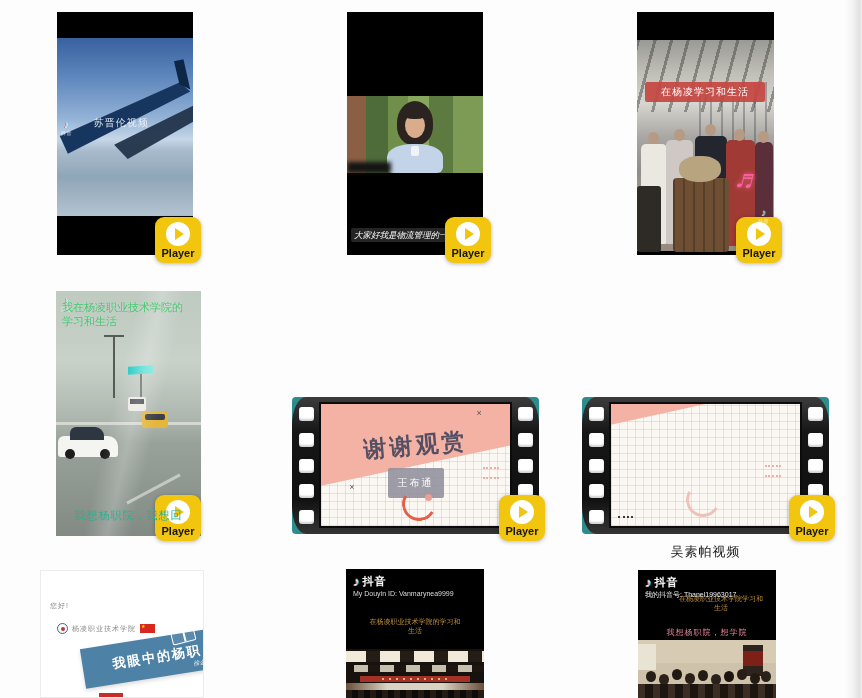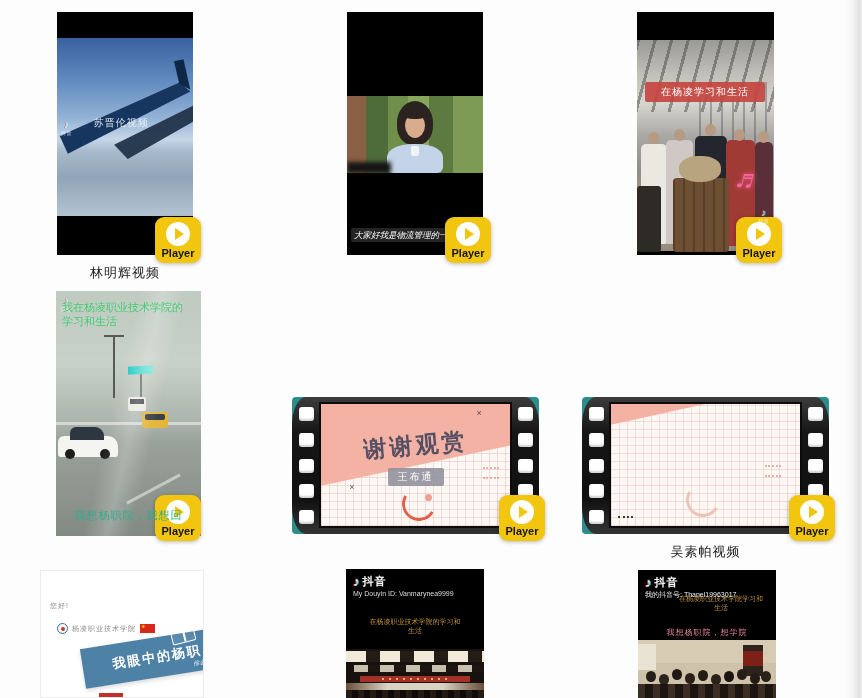--- a/index.html
+++ b/index.html
@@ -111,21 +111,21 @@
   .film-holes.left{left:1px}.film-holes.right{right:1px}
   .film-holes i{width:15px;height:14px;background:#fff;border-radius:3px;box-shadow:inset 0 -2px 2px rgba(0,0,0,.18);}
   .film-screen{position:absolute;left:27px;right:27px;top:5px;bottom:6px;background:#0b0b0b;}
   .screen-content{position:absolute;inset:2px;background:#fbf7f3;overflow:hidden;
     background-image:repeating-linear-gradient(0deg,rgba(214,160,160,.30) 0 1px,transparent 1px 8px),
                      repeating-linear-gradient(90deg,rgba(214,160,160,.30) 0 1px,transparent 1px 8px);}
   .t5-peach{position:absolute;inset:0;background:#f4b2a4;clip-path:polygon(0 0,100% 0,100% 34%,0 67%);}
   .t5-title{position:absolute;top:26px;left:0;right:0;text-align:center;font-size:23px;font-weight:700;
     color:#554f63;letter-spacing:3px;transform:rotate(-5deg);}
   .t5-tag{position:absolute;top:64px;left:50%;transform:translateX(-50%);background:rgba(145,143,155,.88);
-    color:#fff;font-size:10px;padding:2px 10px;border-radius:2px;letter-spacing:2px;}
+    color:#fff;font-size:10px;padding:8px 10px;border-radius:2px;letter-spacing:2px;}
   .smile{position:absolute;left:50%;bottom:5px;width:28px;height:28px;margin-left:-14px;border:3px solid transparent;
     border-bottom-color:#e2604a;border-left-color:#e2604a;border-radius:50%;transform:rotate(-14deg);}
   .smile-dot{position:absolute;left:50%;bottom:25px;margin-left:9px;width:7px;height:7px;background:#eda092;border-radius:50%;}
   .mark{position:absolute;font-size:9px;color:#5a5a5a;line-height:9px;}
   .t5-m1{right:15%;top:5px}.t5-m2{left:15%;top:65%}
   .dots{position:absolute;width:16px;height:8px;border-top:2px dotted #e9b0aa;border-bottom:2px dotted #e9b0aa;}
   .t5-dots{right:6%;top:52%}
   .t6-tri{position:absolute;inset:0;background:#f4b2a4;clip-path:polygon(0 0,50% 0,0 17%);}
   .t6 .smile{border-bottom-color:#eec2b6;border-left-color:#eec2b6;bottom:9px;left:47%;}
   .t6-dots{right:10%;top:50%}
@@ -203,21 +203,20 @@
         </div>
         <span class="t1-caption">苏晋伦视频</span>
       </div>
     </div>
     <button class="player-btn">
       <span class="pb-circle">
           <i class="pb-tri"></i>
         </span>
       <span class="pb-label">Player</span>
     </button>
-    <div class="vid-label">林明辉视频</div>
   </div>
 
   <div class="cell c2" style="left:347px;top:12px;width:136px;height:243px">
     <div class="thumb t2">
       <div class="t2-photo">
         <div class="t2-hair"></div>
         <div class="t2-face"></div>
         <div class="t2-fringe"></div>
         <div class="t2-shirt"></div>
         <div class="t2-bow"></div>

